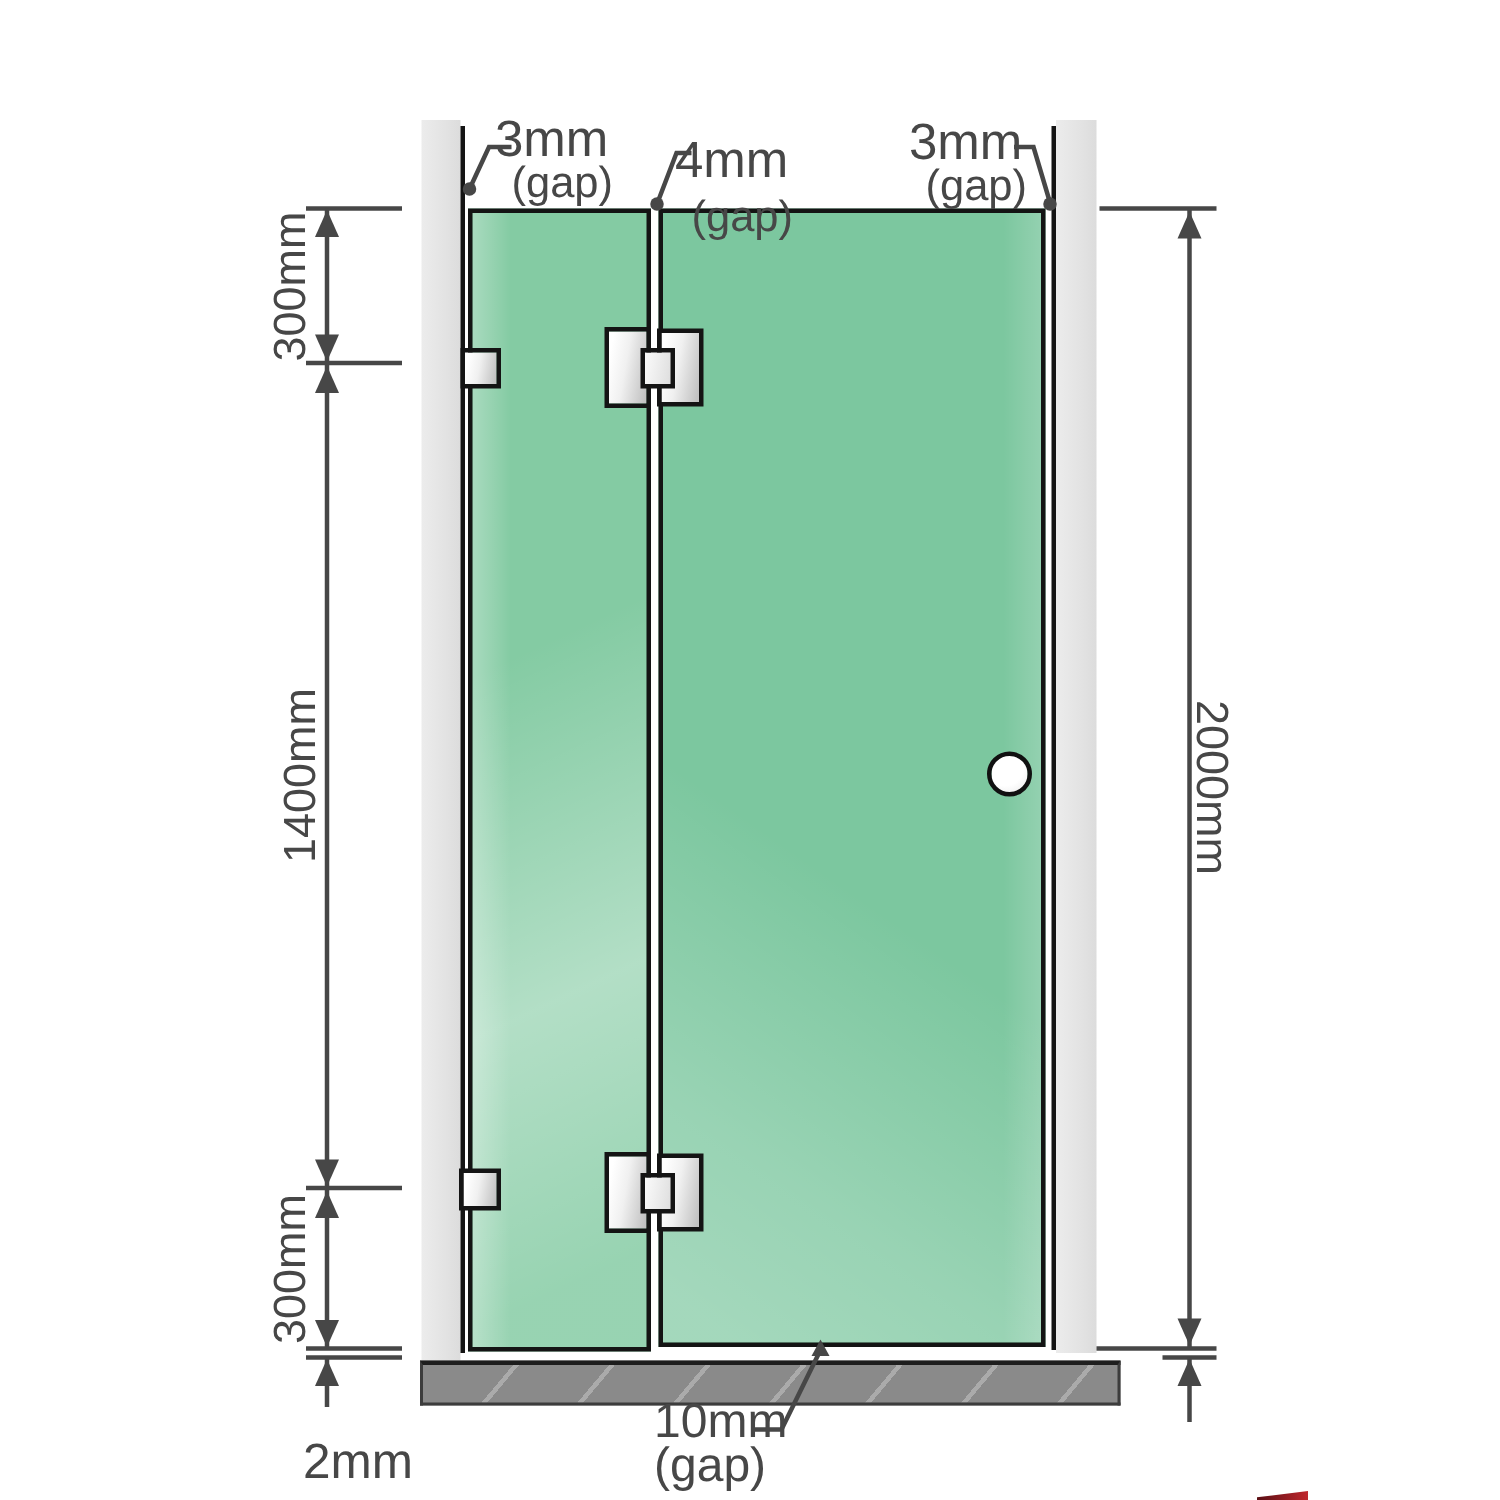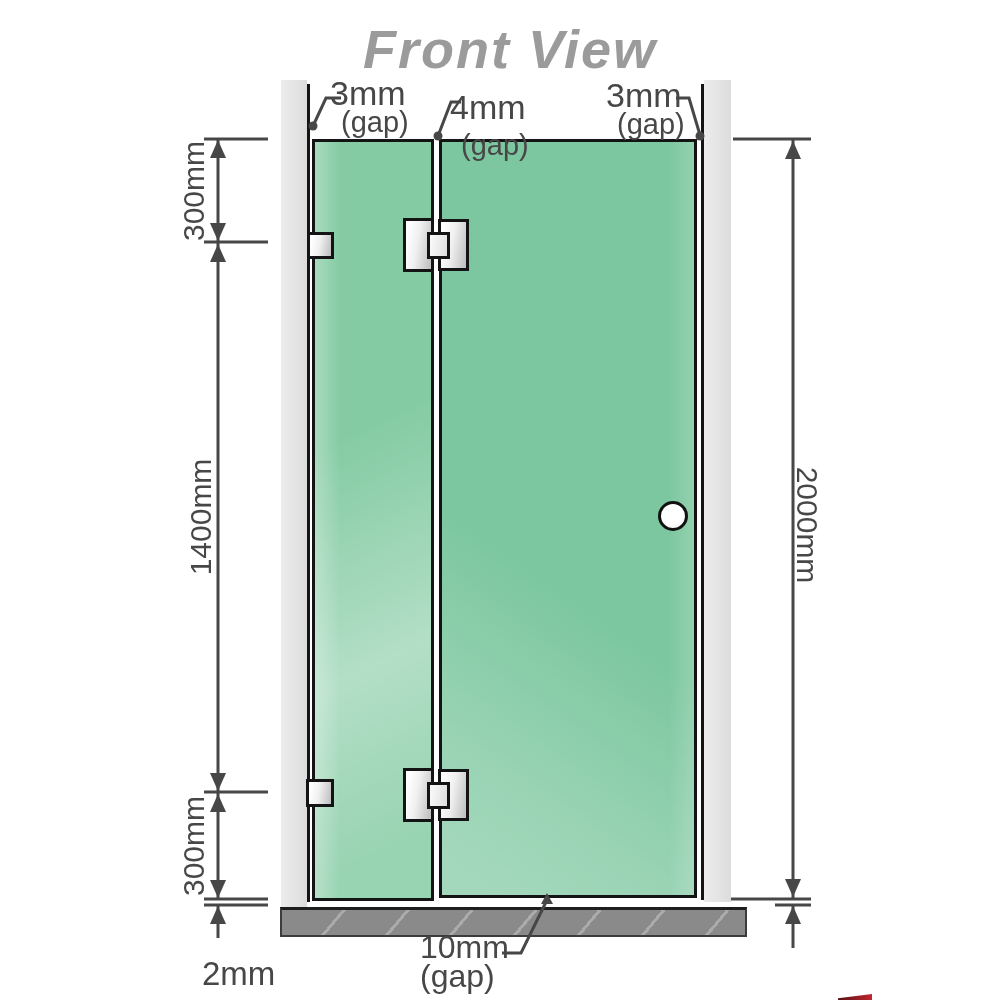--- a/index.html
+++ b/index.html
@@ -80,34 +80,33 @@
   .gap2 .sub{margin-top:9px;}
   .gap3{left:606px; top:80px;}
   .dimText{color:var(--dim); font-size:30px; white-space:nowrap; text-align:center;}
   .rotL{transform:rotate(-90deg);}
   .rotR{transform:rotate(90deg);}
   .d300t{left:124px; top:174px; width:140px;}
   .d1400{left:121px; top:500px; width:160px;}
   .d300b{left:124px; top:829px; width:140px;}
   .d2000{left:722px; top:508px; width:170px;}
   .d2mm{left:202px; top:936px; font-size:33px; color:var(--dim); white-space:nowrap;margin-top:19px;}
-  .d10mm{left:420px; top:933px; font-size:32px; line-height:29px; color:var(--dim); white-space:nowrap;}
+  .d10mm{left:436px; top:933px; font-size:32px; line-height:29px; color:var(--dim); white-space:nowrap;}
   
   .logo-sliver{
     left:838px; top:994px; width:34px; height:6px;
     background:linear-gradient(90deg,#5a0f14,#c0272d);
     clip-path:polygon(0 70%,100% 0,100% 100%,0 100%);
   }
 </style>
 </head>
 <body>
 
 <div class="canvas">
 
-  <div class="abs title">Front View</div>
 
   <div class="abs wall wall-left"></div>
   <div class="abs wall wall-right"></div>
   <div class="abs wall-edge edge-left"></div>
   <div class="abs wall-edge edge-right"></div>
 
   <div class="abs floor"></div>
 
   <div class="abs panel panel-fixed"></div>
   <div class="abs panel panel-door">

